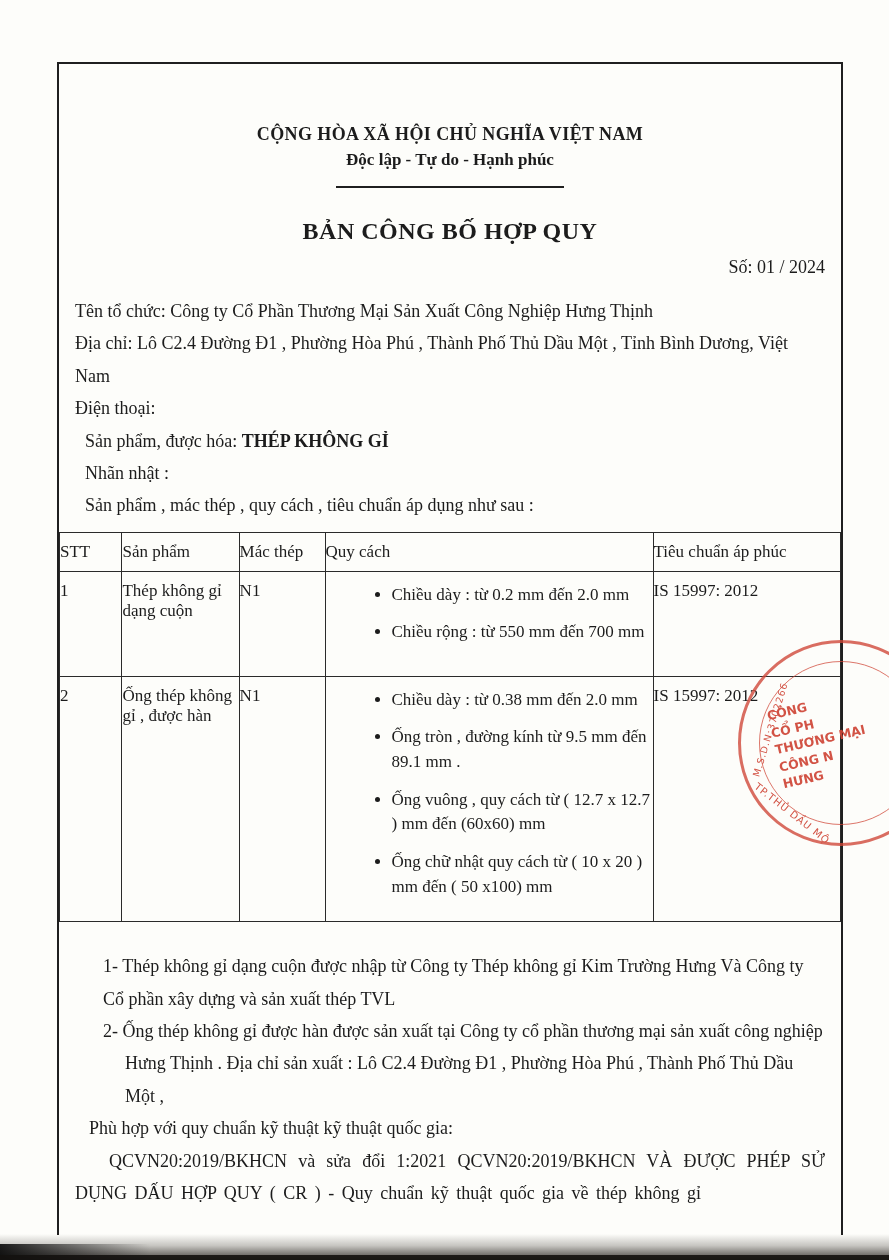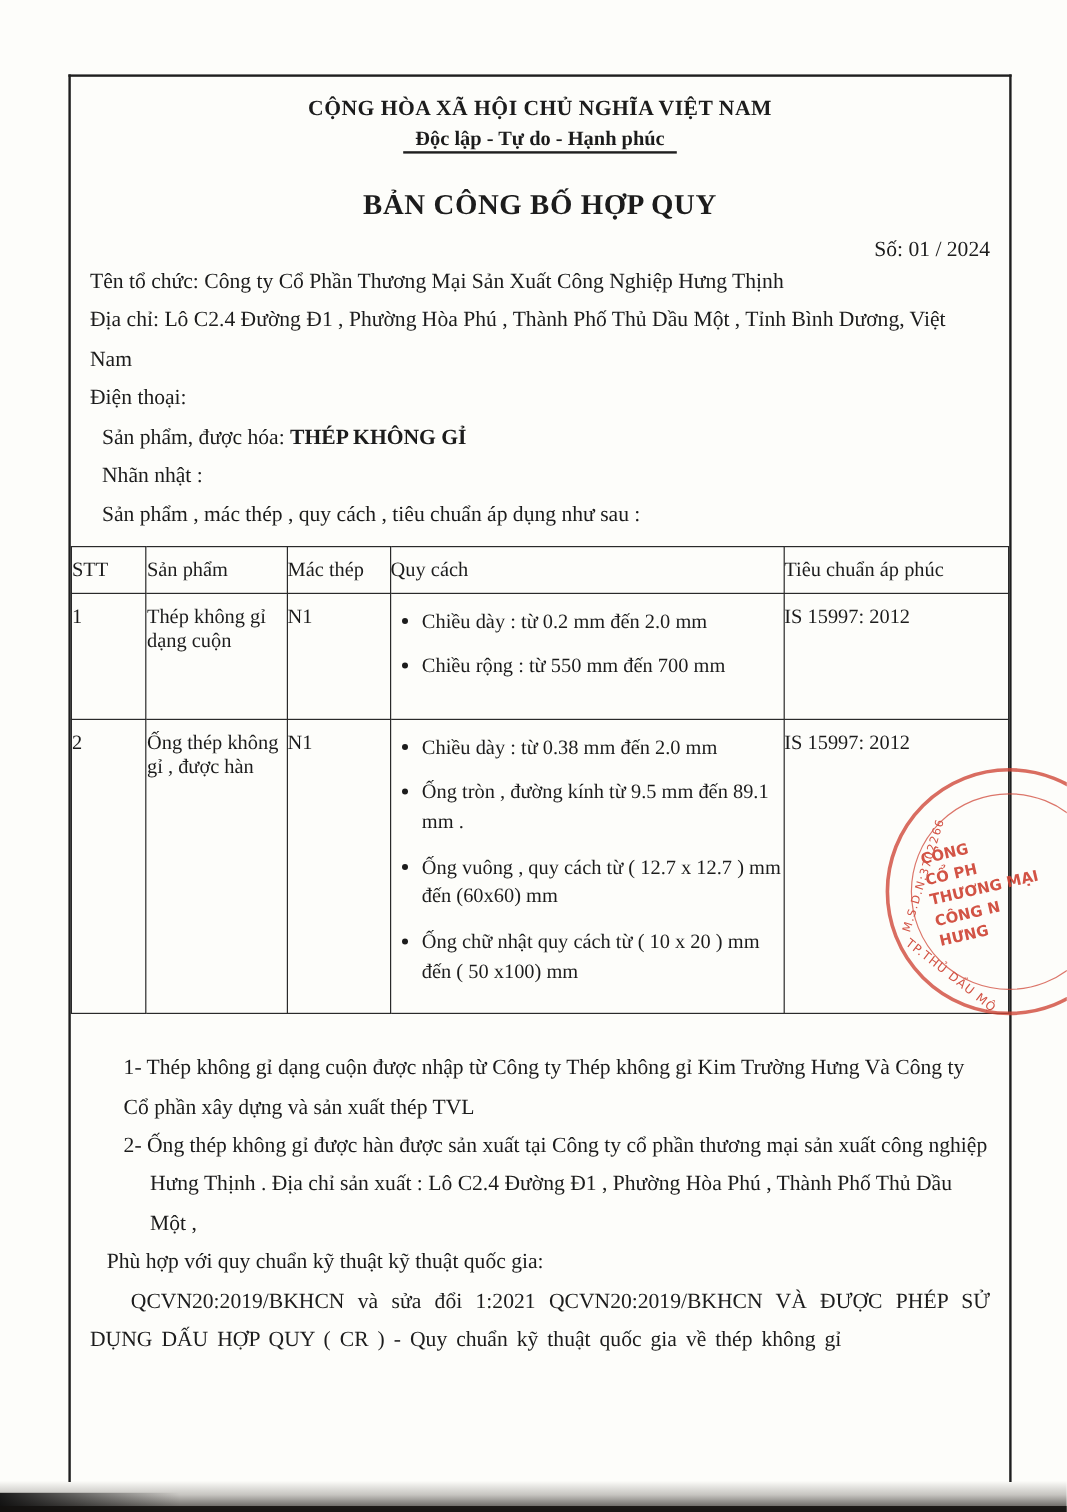--- a/index.html
+++ b/index.html
@@ -19,46 +19,47 @@
     border:2px solid #1f1f1f;
     border-bottom:none;
     padding:16px 16px 0 16px;
   }
   
   .nat-title {
     text-align:center;
     font-weight:bold;
     font-size:18px;
     letter-spacing:.4px;
+    margin-top:44px;
   }
   .motto {
     text-align:center;
     font-weight:bold;
     font-size:17px;
     margin-top:5px;
   }
   .motto .u {
     display:inline-block;
     border-bottom:2px solid #1f1f1f;
-    padding:0 10px 0 10px;
+    padding:0 10px 16px 10px;
   }
   .doc-title {
     text-align:center;
     font-weight:bold;
     font-size:24px;
     letter-spacing:.5px;
     margin-top:30px;
   }
   .doc-number {
     text-align:right;
     font-size:18px;
     margin-top:12px;
   }
   
-  .info { margin-top:0; font-size:18px; line-height:1.8; }
+  .info { margin-top:17px; font-size:18px; line-height:1.8; }
   .info p { margin:0; }
   .indent { padding-left:10px; }
   .product-value { font-weight:bold; }
   
   table.spec {
     border-collapse:collapse;
     margin:10px -16px 0 -16px;
     width:calc(100% + 32px);
     font-size:17px;
     table-layout:fixed;
@@ -72,21 +73,21 @@
   }
   .c-stt  { width:8%;  text-align:center; }
   .c-prod { width:15%; }
   .c-mac  { width:11%; }
   .c-quy  { width:42%; }
   .c-std  { width:24%; }
   td.c-stt { text-align:center; }
   tr.r1 { height:105px; }
   tr.r2 { height:240px; }
   ul.specs { list-style:disc; padding-left:26px; margin:2px 0 0 0; }
-  ul.specs li { margin-bottom:13px; line-height:1.45; }
+  ul.specs li { margin-bottom:13px; line-height:1.45;margin-left:40px; }
   
   .notes { margin-top:28px; font-size:18px; line-height:1.8; }
   .note1 { padding-left:28px; }
   .note2 { padding-left:50px; text-indent:-22px; }
   .province { padding-left:14px; }
   .conformity { padding-left:14px; }
   .regulation { text-align:justify; text-indent:34px; word-spacing:3px; }
   
   .stamp {
     position:absolute;

